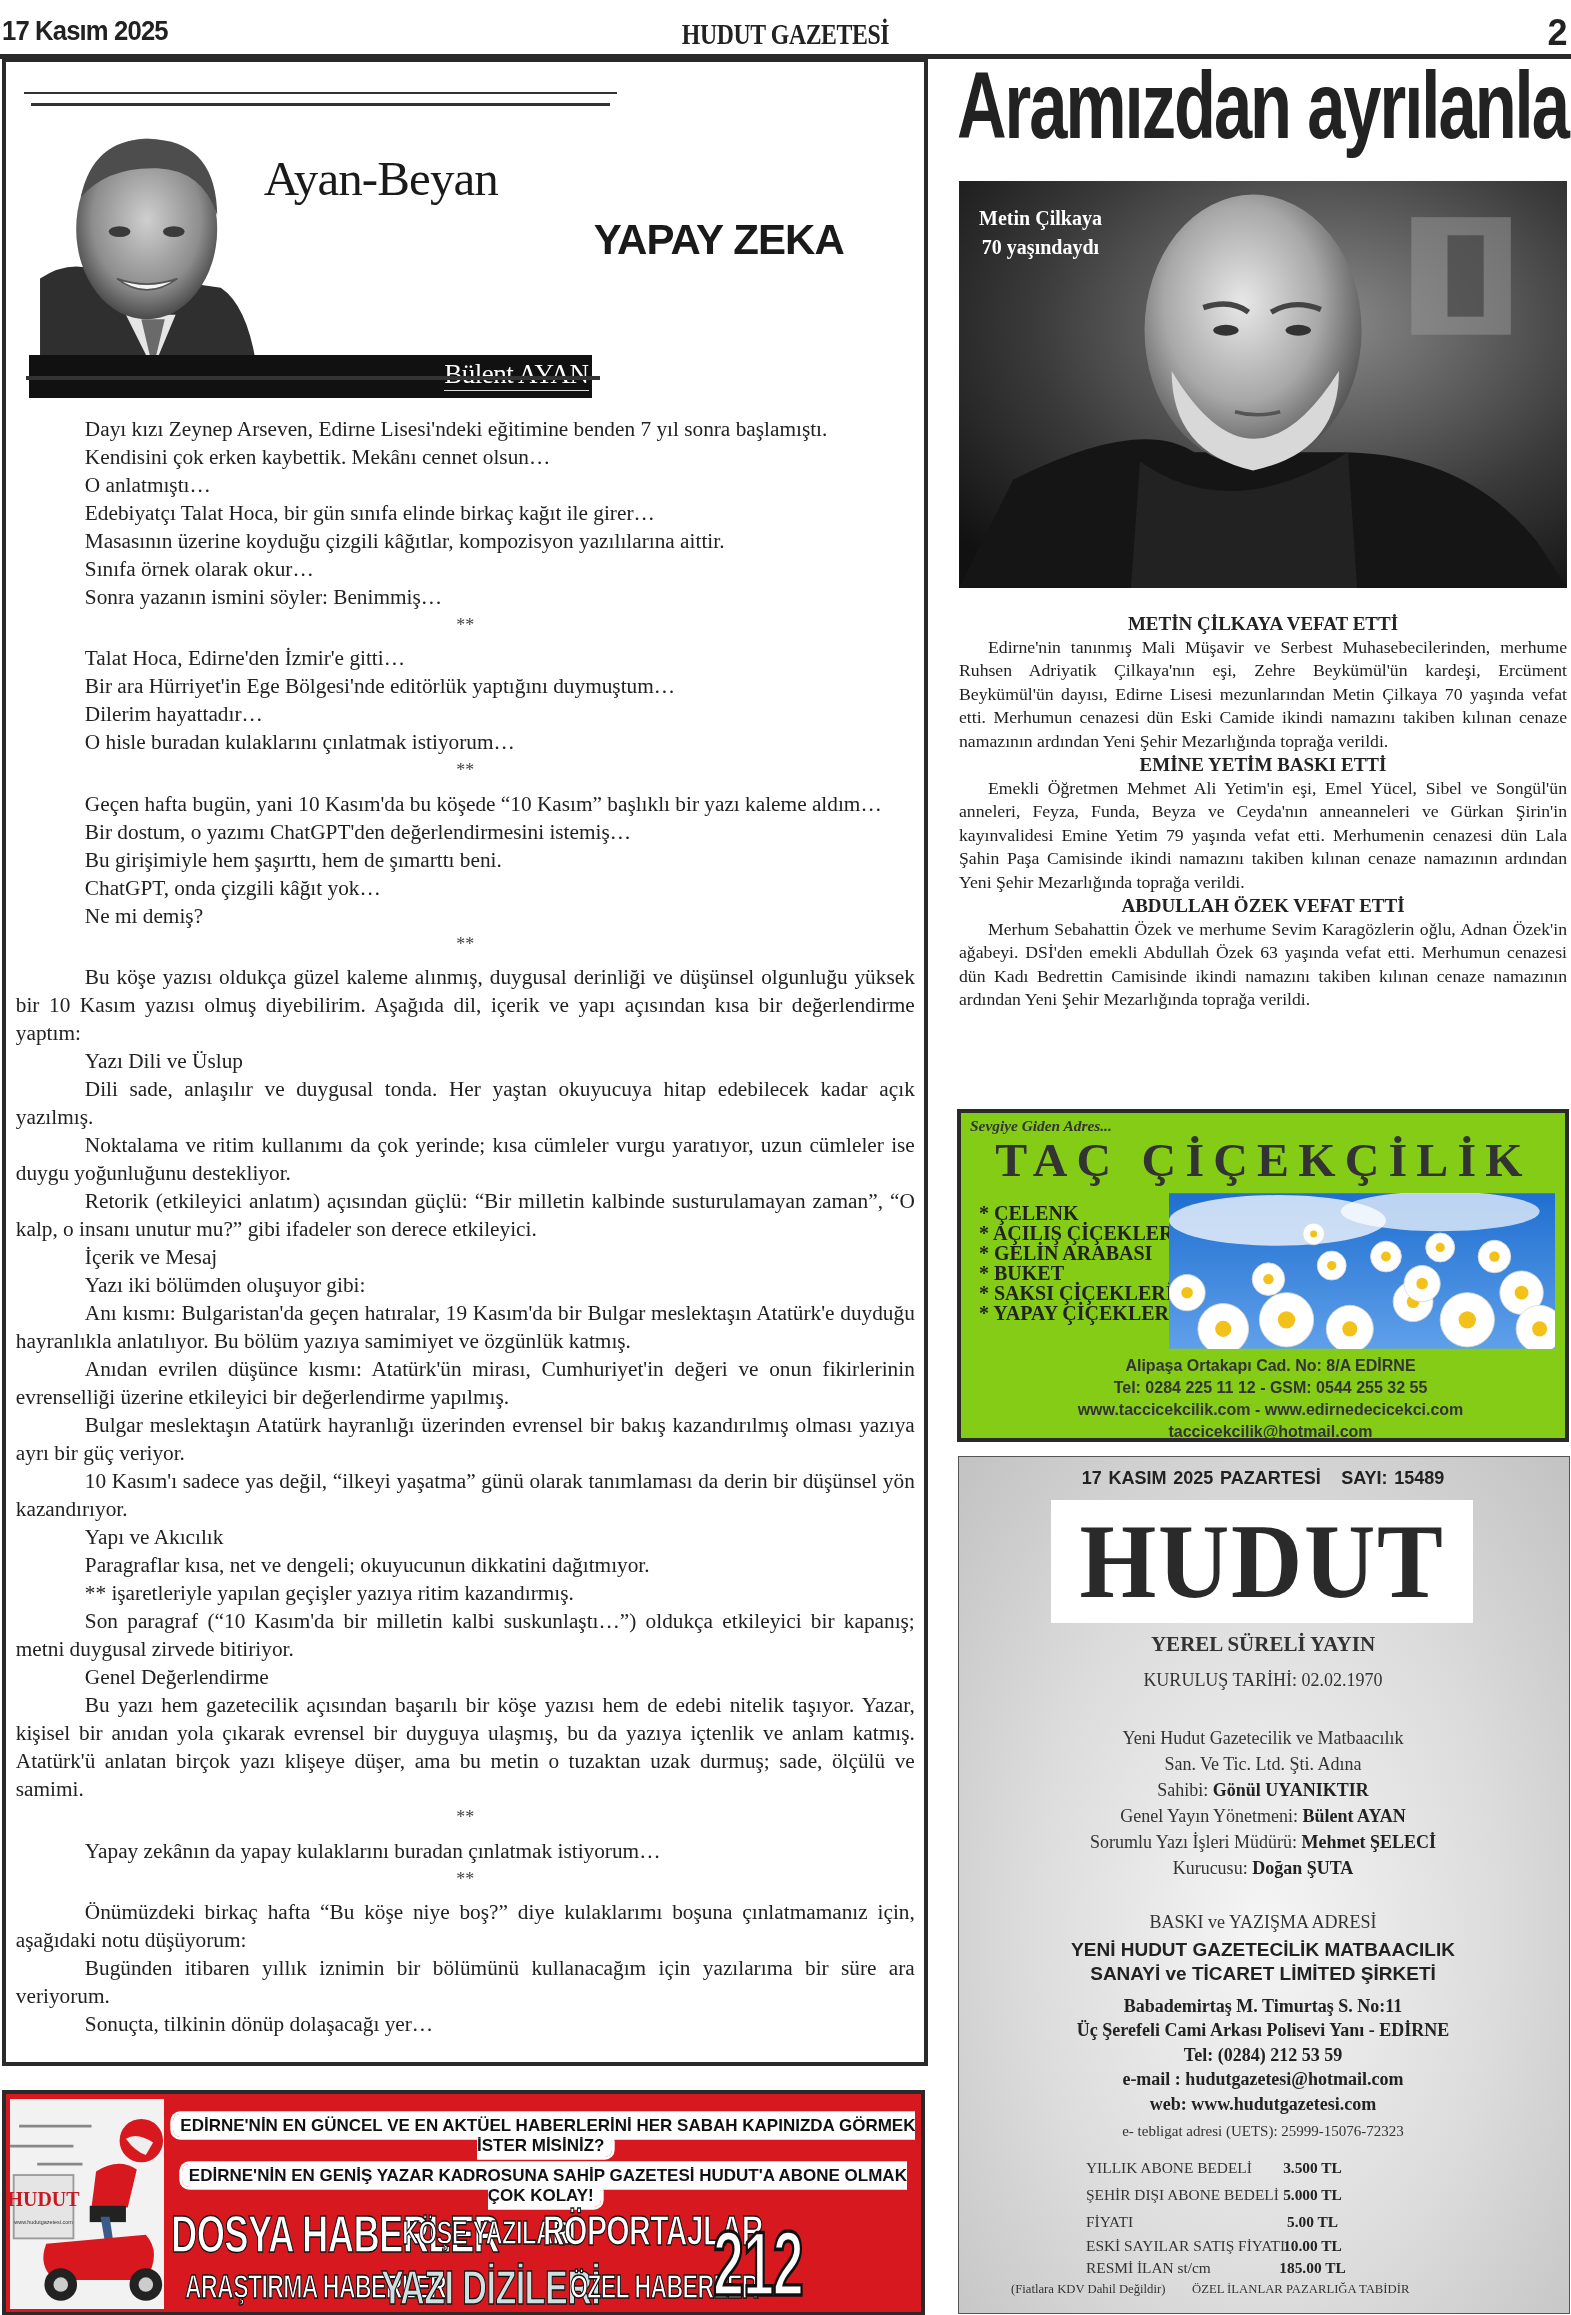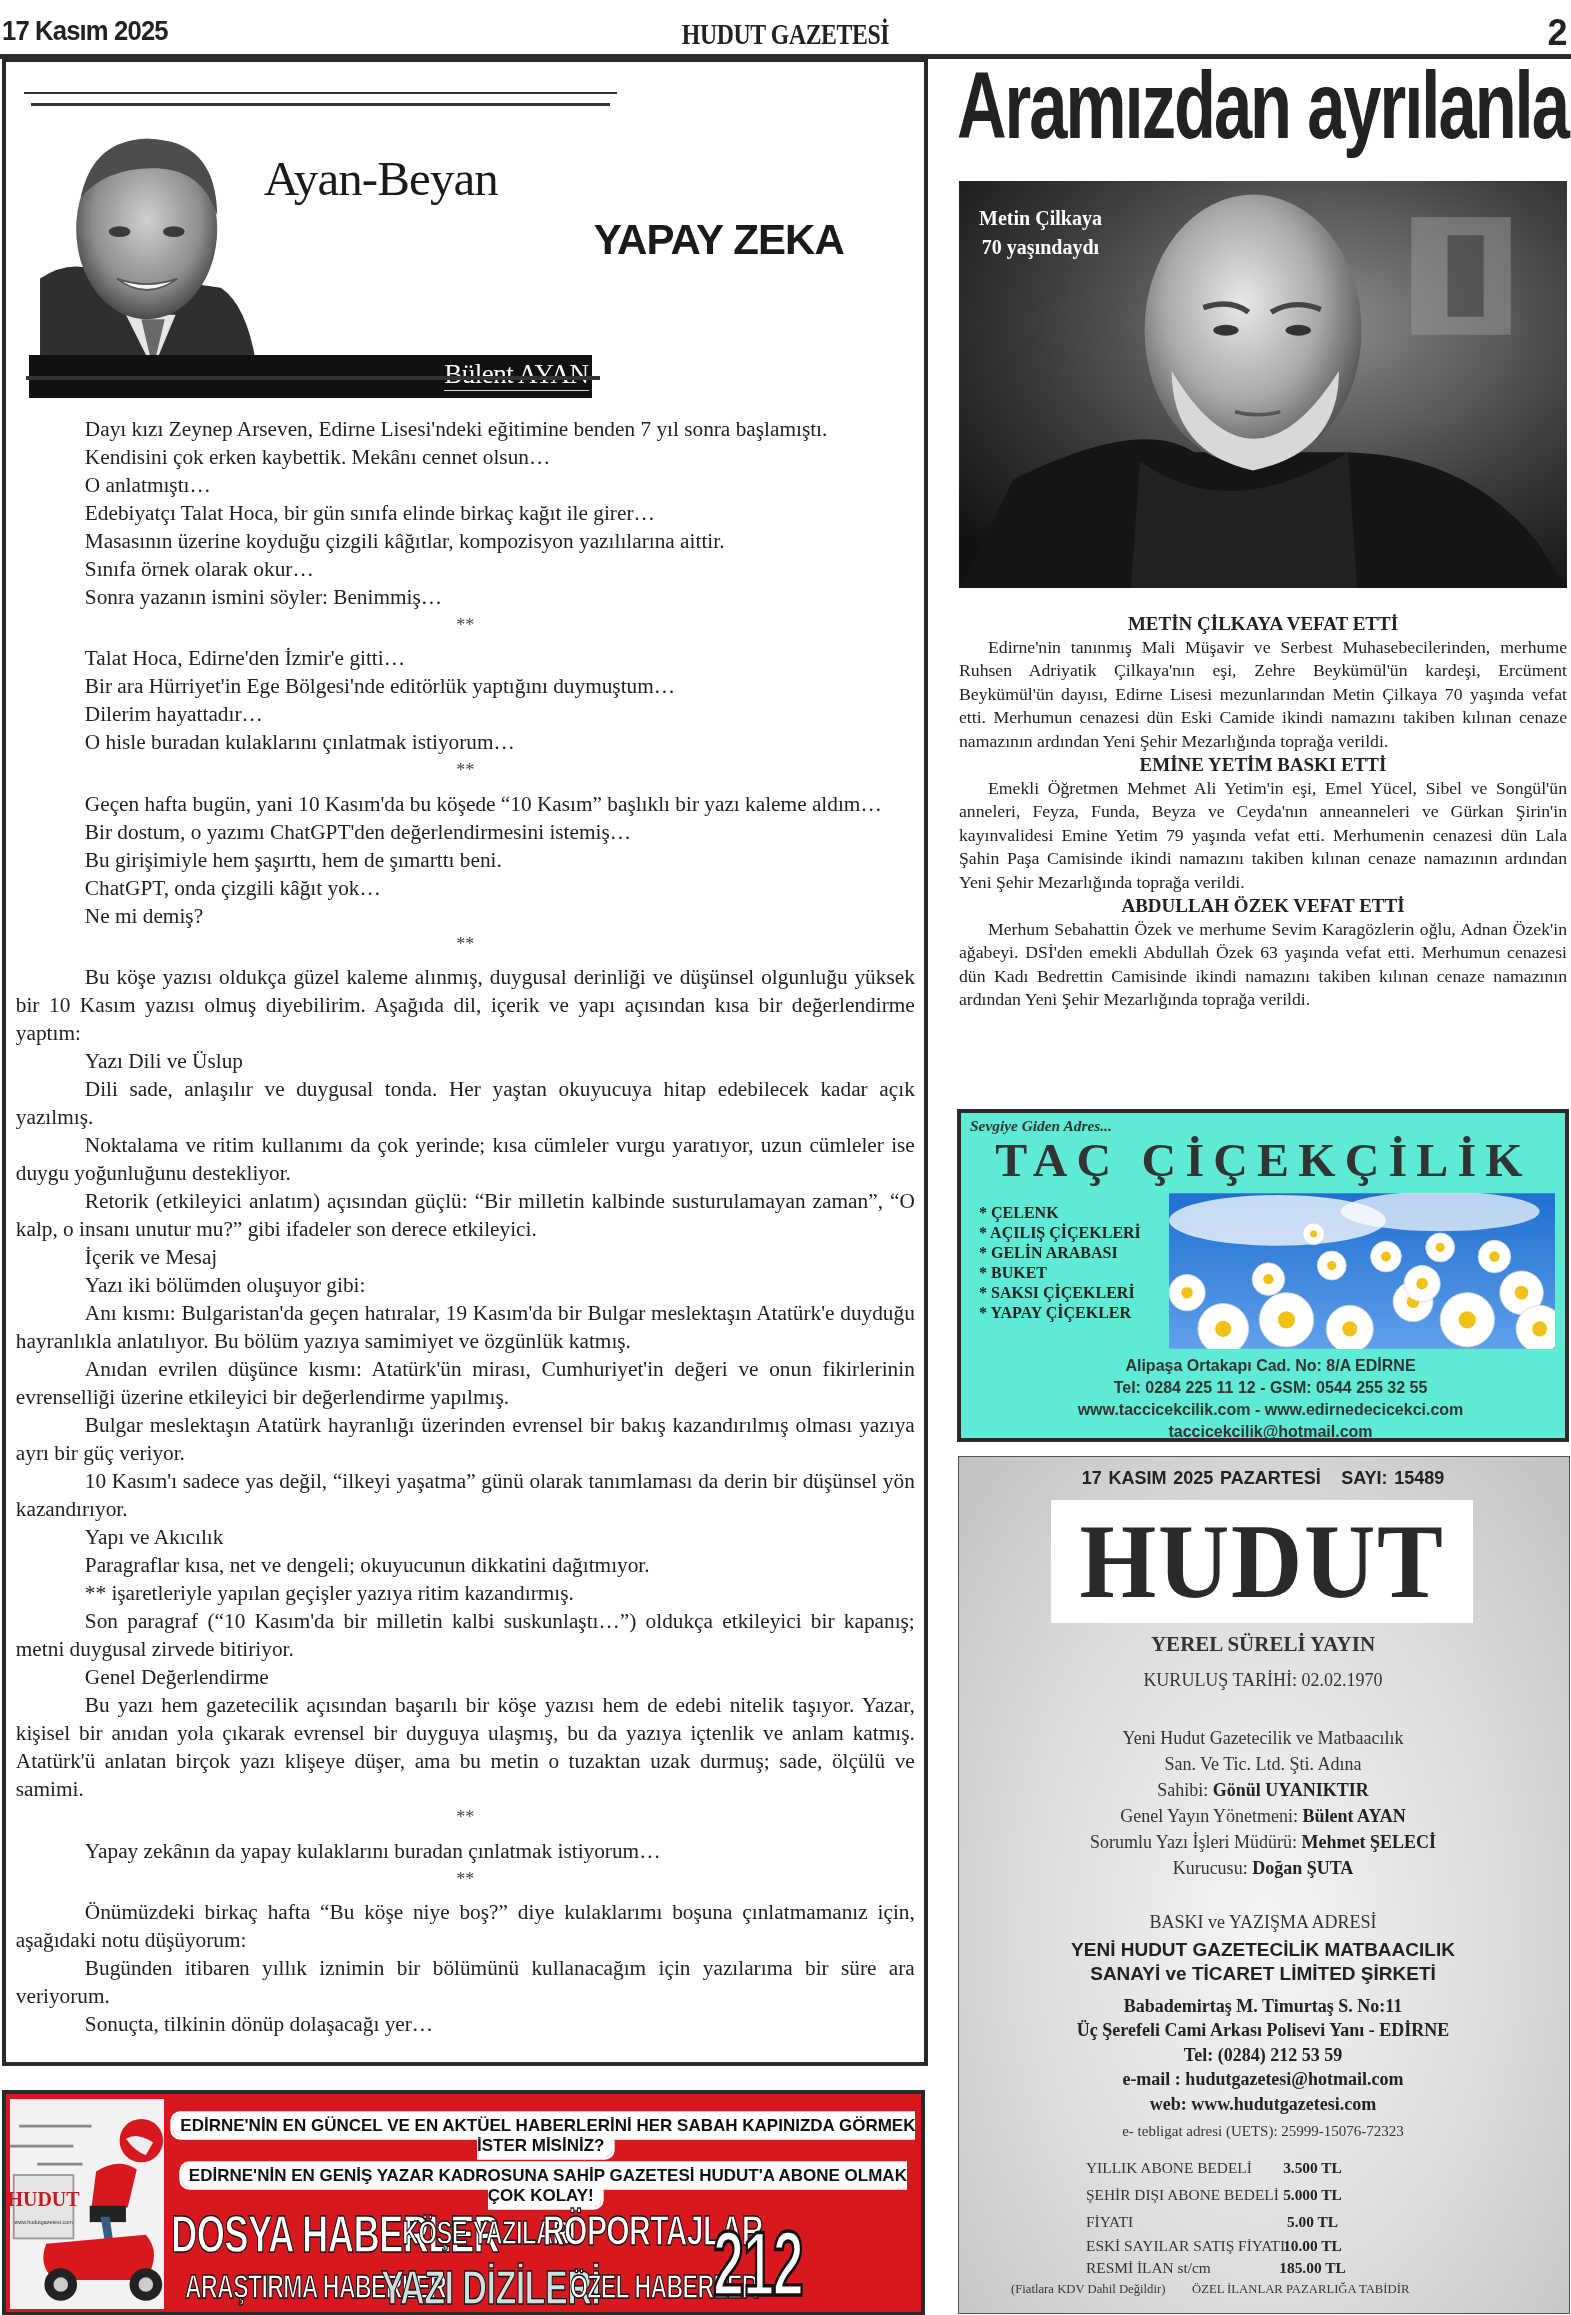--- a/index.html
+++ b/index.html
@@ -44,24 +44,24 @@
   
   .obit-heading { position: absolute; left: 957px; top: 56px; font-family: "Liberation Sans", sans-serif; font-weight: bold; font-size: 94px; color: #222; letter-spacing: -2.7px; transform: scaleX(0.73); transform-origin: left; white-space: nowrap; line-height: 100px; }
   .obit-photo { position: absolute; left: 959px; top: 181px; width: 608px; height: 407px; overflow: hidden; background: #333; }
   .photo-caption { position: absolute; left: 959px; top: 204px; width: 163px; text-align: center; font-family: "Liberation Serif", serif; font-weight: bold; font-size: 20px; line-height: 29px; color: #fff; }
 
   .obits { position: absolute; left: 959px; top: 612px; width: 608px; font-family: "Liberation Serif", serif; font-size: 17.7px; line-height: 23.5px; color: #222; }
   .obits h3 { text-align: center; font-size: 19px; font-weight: bold; line-height: 23.5px; font-family: Liberation Serif, serif; }
   .obits p { text-indent: 29px; text-align: justify; }
 
   
-  .florist-ad { position: absolute; left: 957px; top: 1109px; width: 612px; height: 333px; border: 4.5px solid #2a2a2a; background: #5eead4; }
+  .florist-ad { position: absolute; left: 957px; top: 1109px; width: 612px; height: 333px; border: 4.5px solid #2a2a2a; background: #84cc16; }
   .fl-slogan { position: absolute; left: 9px; top: 3.6px; font-family: "Liberation Serif", serif; font-style: italic; font-weight: bold; font-size: 15.4px; color: #333; }
   .fl-name { position: absolute; left: 11px; top: 20px; width: 583px; text-align: center; font-family: "Liberation Serif", serif; font-weight: bold; font-size: 47px; color: #333; letter-spacing: 9px; transform: scaleX(1.02); }
-  .fl-services { position: absolute; left: 18px; top: 90px; font-family: "Liberation Serif", serif; font-weight: bold; font-size: 16px; line-height: 20px; color: #222; list-style: none; }
+  .fl-services { position: absolute; left: 18px; top: 90px; font-family: "Liberation Serif", serif; font-weight: bold; font-size: 20px; line-height: 20px; color: #222; list-style: none; }
   .fl-photo { position: absolute; left: 208px; top: 80px; width: 386px; height: 156px; overflow: hidden; }
   .fl-contact { position: absolute; left: 8px; top: 242px; width: 603px; text-align: center; font-family: "Liberation Sans", sans-serif; font-weight: bold; font-size: 16px; line-height: 22px; color: #333; }
 
   
   .imprint { position: absolute; left: 958px; top: 1456px; width: 612px; height: 858px; border: 1.8px solid #555; background: radial-gradient(ellipse at 50% 55%, #f5f5f5 0%, #dcdcdc 55%, #c2c2c2 100%); text-align: center; }
   .imp-issue { position: absolute; left: 0; top: 11px; width: 608px; font-family: "Liberation Sans", sans-serif; font-weight: bold; font-size: 18px; color: #222; word-spacing: 1.8px; }
   .imp-logo-box { position: absolute; left: 92px; top: 43px; width: 422px; height: 123px; background: #fff; }
   .imp-logo { position: absolute; left: 0; top: 3.6px; width: 422px; text-align: center; font-family: "Liberation Serif", serif; font-weight: bold; font-size: 105px; line-height: 116px; color: #2a2a2a; transform: scaleX(0.94); letter-spacing: 1.8px; }
   .imp-sub { position: absolute; left: 0; top: 175px; width: 608px; font-family: "Liberation Serif", serif; font-weight: bold; font-size: 21px; color: #333; }
   .imp-found { position: absolute; left: 0; top: 213px; width: 608px; font-family: "Liberation Serif", serif; font-size: 18px; color: #333; }

